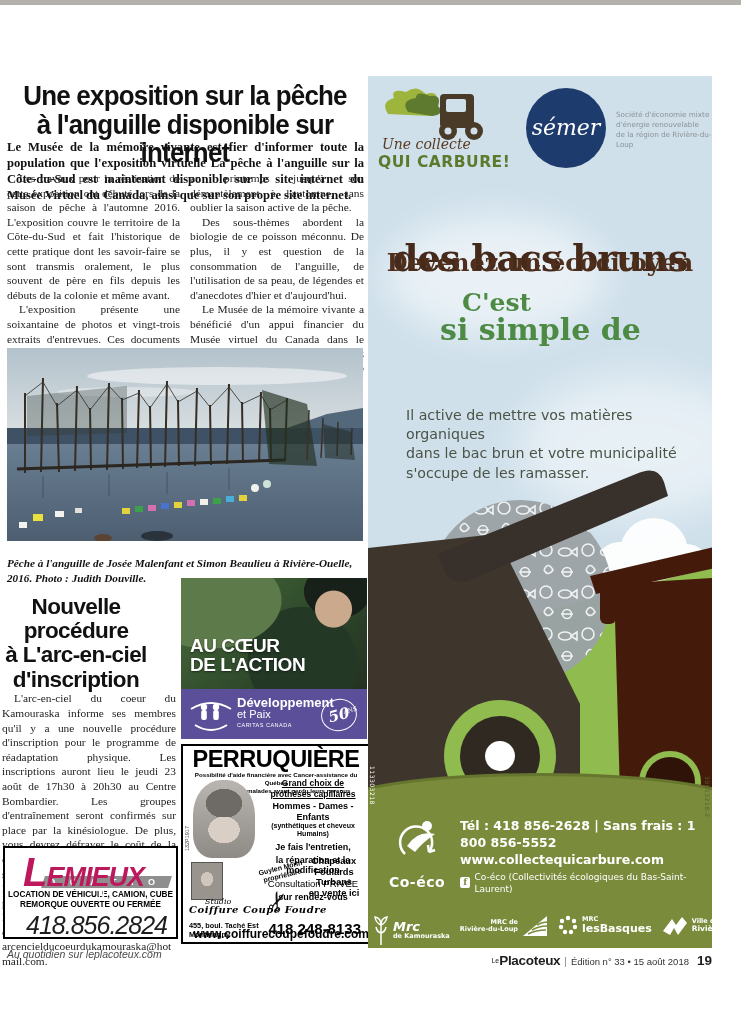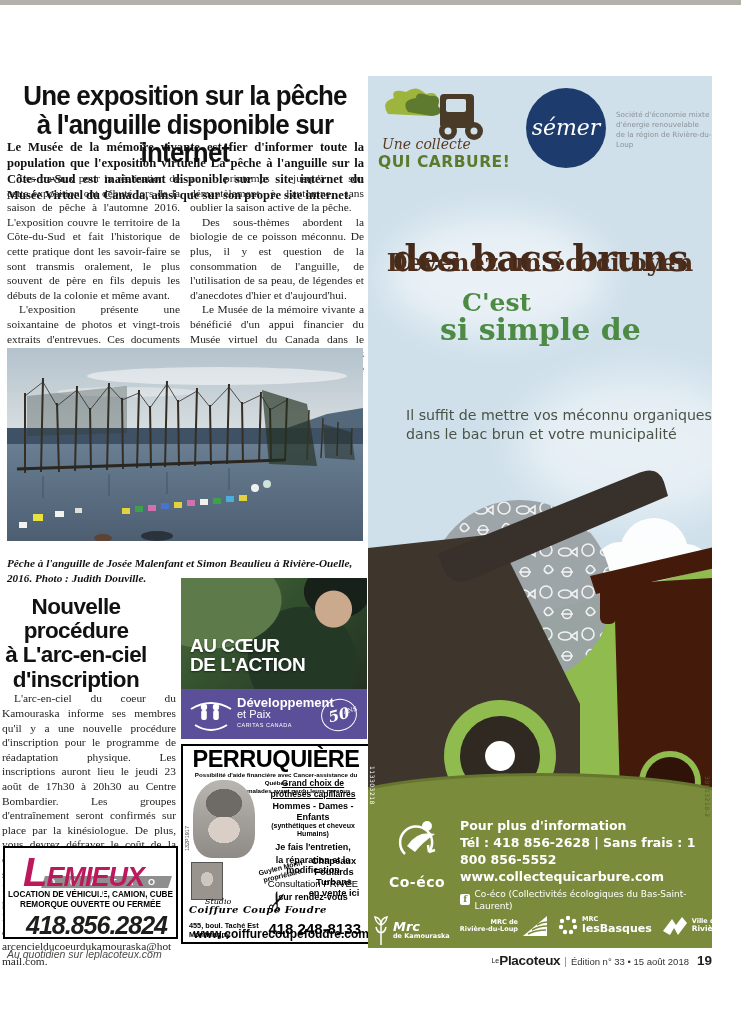--- a/index.html
+++ b/index.html
@@ -34,21 +34,21 @@
     font-family:"Liberation Sans",sans-serif;text-align:center;}
   .lx-logo{position:relative;height:40px;margin:2px 4px 0;}
   .lx-name{position:absolute;left:14px;top:0px;font-style:italic;font-weight:bold;font-size:27px;
     letter-spacing:-1px;color:#be185d;}
   .lx-name .bigL{font-size:40px;}
   .lx-band{position:absolute;left:34px;top:26px;right:2px;height:12px;background:#8f8f8f;
     transform:skewX(-18deg);}
   .lx-band span{display:block;transform:skewX(18deg);color:#fff;font-weight:bold;font-size:9px;
     letter-spacing:6px;line-height:12px;}
   .lx-line{font-size:8.2px;font-weight:bold;line-height:1.2;color:#000;}
-  .lx-phone{font-size:25px;font-weight:bold;font-style:italic;letter-spacing:-1px;margin-top:1px;padding-left:12px;}
+  .lx-phone{font-size:25px;font-weight:normal;font-style:italic;letter-spacing:-1px;margin-top:1px;padding-left:12px;}
 
   .footer-left{left:7px;top:948px;font-family:"Liberation Sans",sans-serif;font-style:italic;
     font-size:10.5px;color:#4a4a48;}
 
   
   .coeur{left:181px;top:578px;width:186px;height:161px;overflow:hidden;}
   .coeur-photo{position:absolute;left:0;top:0;width:100%;height:111px;
     background:
       radial-gradient(40px 40px at 82% 28%,#caa98c 0 18px,rgba(0,0,0,0) 19px),
       radial-gradient(55px 45px at 84% 12%,#17211a 0 60%,rgba(0,0,0,0) 61%),
@@ -383,22 +383,23 @@
 
     <div class="head2">des bacs bruns</div>
     <div class="head3">Devenez un écocitoyen</div>
 
     <div class="greenblk">
       <div class="g1">C'est</div>
       <div class="g2">si simple de</div>
     </div>
 
     <div class="adbody">
-      <div>Il suffit de mettre vos méconnu organiques</div>
+      <div>Il active de mettre vos matières organiques</div>
       <div>dans le bac brun et votre municipalité</div>
+      <div>s'occupe de les ramasser.</div>
     </div>
 
     <svg class="illus" width="344" height="338" viewBox="0 0 344 338">
       <defs>
         <pattern id="doodles" width="42" height="42" patternUnits="userSpaceOnUse">
           <g stroke="#ffffff" fill="none" stroke-width="1.6" opacity="0.85">
             <circle cx="10" cy="10" r="6"></circle>
             <ellipse cx="29" cy="12" rx="6.5" ry="4"></ellipse>
             <path d="M35,12 l6,-4 l0,8 z"></path>
             <path d="M8,30 q4,-9 9,0 q-5,7 -9,0"></path>
@@ -435,21 +436,20 @@
         <g stroke="#fff" fill="none" stroke-width="2.5">
           <path d="M14,38 A16,16 0 1 1 38,36"></path>
           <path d="M38,36 l6,-2 M38,36 l-1,-7"></path>
         </g>
         <circle cx="36" cy="10" r="5" fill="#fff"></circle>
         <path d="M16,30 Q26,14 44,18 Q32,26 24,36 Z" fill="#fff"></path>
       </svg>
       <span class="nm">Co-éco</span>
     </div>
     <div class="info">
-      <div class="t">Pour plus d'information</div>
       <div class="tel">Tél : 418 856-2628 | Sans frais : 1 800 856-5552</div>
       <div class="web">www.collectequicarbure.com</div>
       <div class="fb">
         <span class="fbicon">f</span>
         <span>Co-éco (Collectivités écologiques du Bas-Saint-Laurent)</span>
       </div>
     </div>
 
     <div class="partners">
       <div class="partner">

